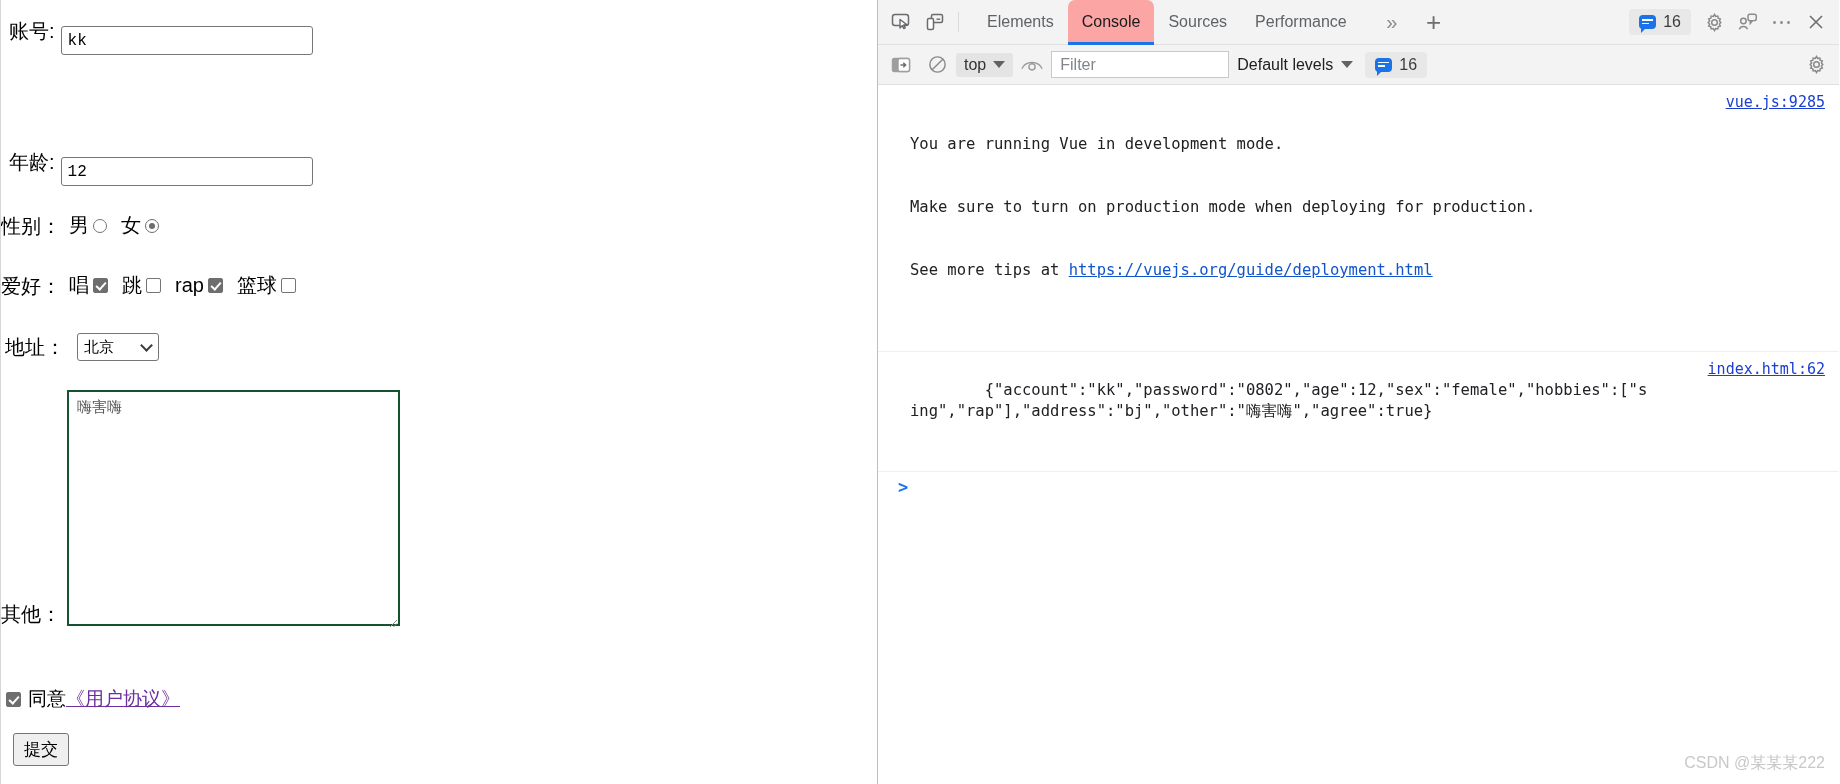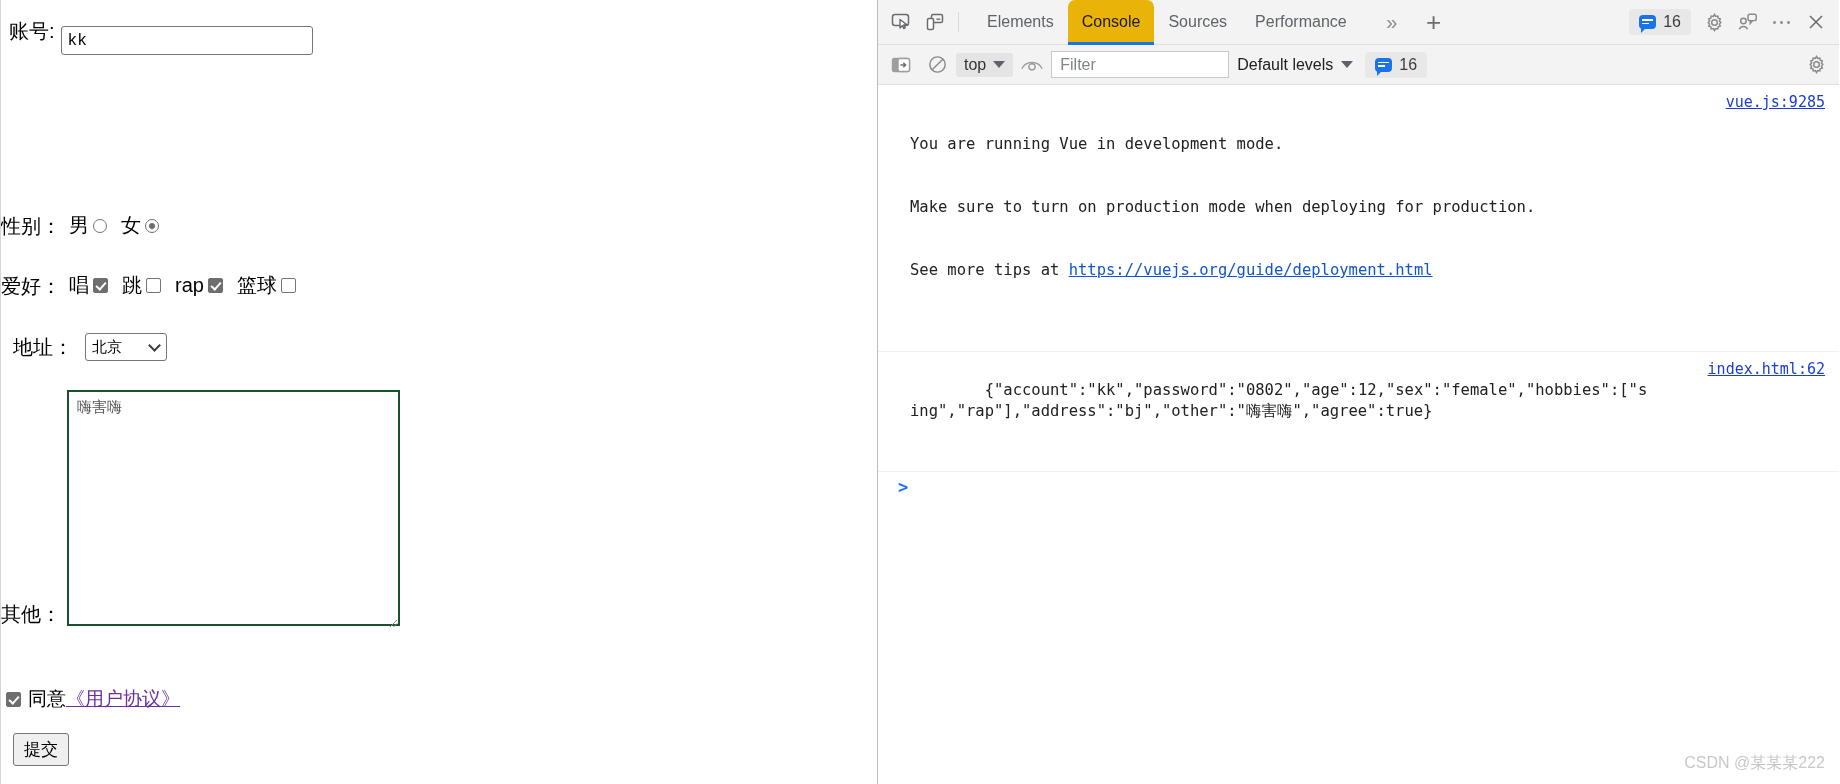--- a/index.html
+++ b/index.html
@@ -46,21 +46,21 @@
     outline: none;
     margin-top: 20px;
   }
   .row-account { position: absolute; left: 0; top: 6px; }
   .row-password { position: absolute; left: 0; top: 72px; }
   .row-age { position: absolute; left: 0; top: 137px; }
   .row-account .lbl, .row-password .lbl, .row-age .lbl { margin-right: 6px; }
 
   .row-sex { position: absolute; left: 0; top: 212px; display: flex; align-items: center; }
   .row-hobby { position: absolute; left: 0; top: 272px; display: flex; align-items: center; }
-  .row-addr { position: absolute; left: 12px; top: 333px; display: flex; align-items: center; }
+  .row-addr { position: absolute; left: 4px; top: 333px; display: flex; align-items: center; }
 
   .opt { display: inline-flex; align-items: center; font-size: 20px; color: #000; }
   .opt .optlabel { margin-right: 4px; }
 
   
   .radio {
     width: 14px; height: 14px; border-radius: 50%;
     border: 1px solid #757575; background: #fff;
     display: inline-block; position: relative;
     cursor: pointer; vertical-align: middle;
@@ -154,21 +154,21 @@
   }
   .dt-sep { width: 1px; height: 20px; background: #dadada; margin: 0 6px; }
   .dt-tabs { display: flex; align-items: stretch; height: 45px; margin-left: 8px; }
   .dt-tab {
     display: flex; align-items: center;
     padding: 0 14px; font-size: 16px; color: #5f6368;
     cursor: pointer; position: relative;
     border-radius: 7px 7px 0 0;
   }
   .dt-tab.active {
-    color: #1a1a1a; background: #eab308;
+    color: #1a1a1a; background: #fca5a5;
   }
   .dt-tab.active::after {
     content: ""; position: absolute; left: 0; right: 0; bottom: 0;
     height: 3px; background: #1a73e8;
   }
   .dt-spacer { flex: 1; }
   .dt-badge {
     display: flex; align-items: center; gap: 7px;
     background: #e8e8e8; border-radius: 4px;
     padding: 4px 10px; cursor: pointer;
@@ -255,20 +255,24 @@
 <div id="root">
 
   <div id="page">
 
     <div class="form-row row-account">
       <span class="lbl">账号:</span>
       <input class="txtin" value="kk" style="">
     </div>
 
 
+    <div class="form-row row-age">
+      <span class="lbl">年龄:</span>
+      <input class="txtin" value="12" style="">
+    </div>
 
     <div class="row-sex">
       <span class="lbl">性别：</span>
       <span class="opt" style="margin-left:8px;">
         <span class="optlabel">男</span>
         <span class="radio"></span>
       </span>
       <span class="opt" style="margin-left:14px;">
         <span class="optlabel">女</span>
         <span class="radio checked"></span>

